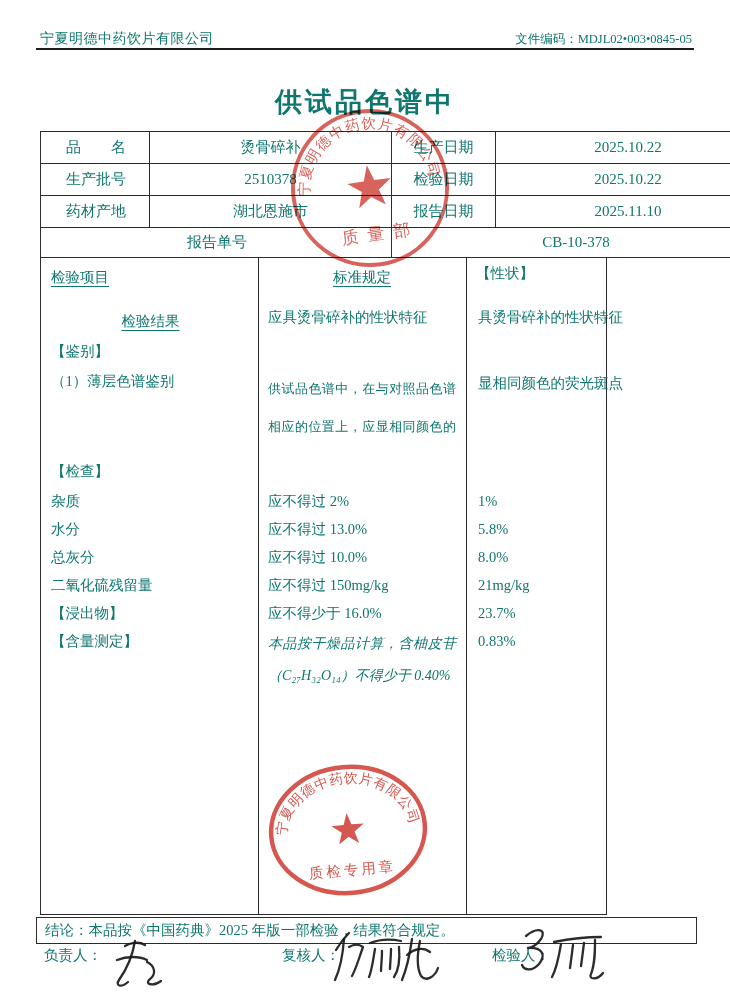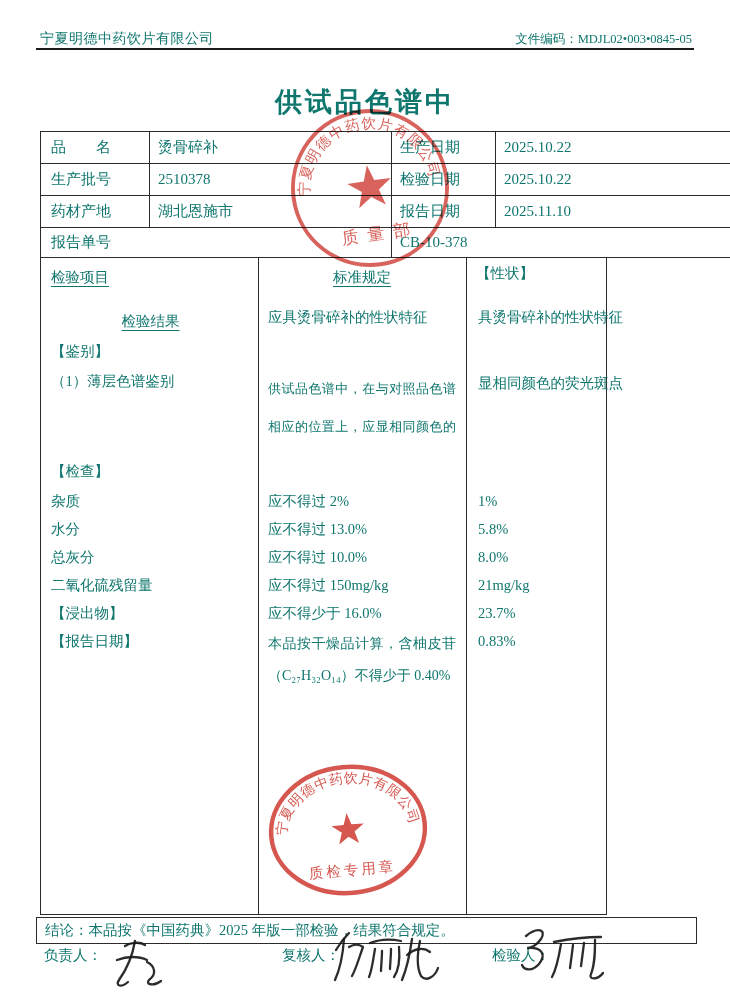--- a/index.html
+++ b/index.html
@@ -9,38 +9,38 @@
   }
   
   .hdr-left{position:absolute;left:40px;top:30px;font-size:14px;letter-spacing:.5px;}
   .hdr-right{position:absolute;right:38px;top:31px;font-size:12.5px;}
   .hdr-rule{position:absolute;left:36px;top:48px;width:658px;border-top:2px solid #1b1b1b;}
   
   .title{position:absolute;left:0;top:84px;width:100%;text-align:center;
          font-size:27px;font-weight:bold;letter-spacing:3px;}
   
   table.info{position:absolute;left:40px;top:131px;width:650px;border-collapse:collapse;table-layout:fixed;}
-  table.info td{border:1px solid #2b2b2b;font-size:15px;padding:0 8px;white-space:nowrap;overflow:hidden;}
+  table.info td{border:1px solid #2b2b2b;font-size:15px;padding:0 8px;white-space:nowrap;overflow:hidden;text-align:center;}
   table.info td.lab{padding-left:10px;}
   table.info tr{height:32px;}
   table.info tr.last{height:30px;}
   
   .spec{position:absolute;left:40px;top:257px;width:567px;height:658px;border:1px solid #2b2b2b;box-sizing:border-box;}
   .vline{position:absolute;top:0;bottom:0;width:0;border-left:1px solid #2b2b2b;}
   .v1{left:217px;} .v2{left:425px;}
   .specgrid{position:absolute;left:0;top:0;width:100%;display:grid;
             grid-template-columns:217px 208px 225px;
             grid-template-rows:44px 34px 30px 90px 30px 28px 28px 28px 28px 28px 64px 226px;}
   .cell{font-size:14.5px;padding:2px 10px 0 10px;box-sizing:border-box;line-height:26px;overflow:hidden;}
   .cell.c3{padding-left:12px;}
   .cell.head{padding-top:8px;line-height:22px;}
   .cell.ctr{text-align:center;}
   .ul{text-decoration:underline;text-underline-offset:4px;}
   .cell.tall{line-height:38px;text-align:justify;font-size:13px;padding-top:4px;}
-  .cell.tall2{line-height:32px;text-align:justify;font-size:14px;padding-top:2px;}
+  .cell.tall2{line-height:32px;text-align:justify;font-size:14px;padding-top:2px;font-style:italic;}
   
   .concl{position:absolute;left:36px;top:917px;width:661px;height:27px;border:1.5px solid #2b2b2b;
          box-sizing:border-box;font-size:14.5px;line-height:24px;padding-left:8px;white-space:nowrap;}
   .signrow{position:absolute;left:0;top:946px;width:730px;font-size:14.5px;}
   .signlab{position:absolute;top:0;white-space:nowrap;}
   .s1{left:44px;} .s2{left:282px;text-align:right;} .s3{left:492px;}
   
   .stamp{position:absolute;mix-blend-mode:multiply;pointer-events:none;}
   .stamp-top{left:288px;top:106px;width:164px;height:164px;transform:rotate(-8deg);opacity:.82;}
   .stamp-bottom{left:266px;top:762px;width:164px;height:136px;transform:rotate(-5deg);opacity:.88;}
@@ -127,21 +127,21 @@
       <div class="cell c3">8.0%</div>
 
       <div class="cell">二氧化硫残留量</div>
       <div class="cell">应不得过 150mg/kg</div>
       <div class="cell c3">21mg/kg</div>
 
       <div class="cell">【浸出物】</div>
       <div class="cell">应不得少于 16.0%</div>
       <div class="cell c3">23.7%</div>
 
-      <div class="cell">【报告日期】</div>
+      <div class="cell">【含量测定】</div>
       <div class="cell tall2">本品按干燥品计算，含柚皮苷（C₂₇H₃₂O₁₄）不得少于 0.40%</div>
       <div class="cell c3">0.83%</div>
 
       <div class="cell"></div>
       <div class="cell"></div>
       <div class="cell"></div>
     </div>
   </div>
 
   <svg class="stamp stamp-top" viewBox="-82 -82 164 164">

